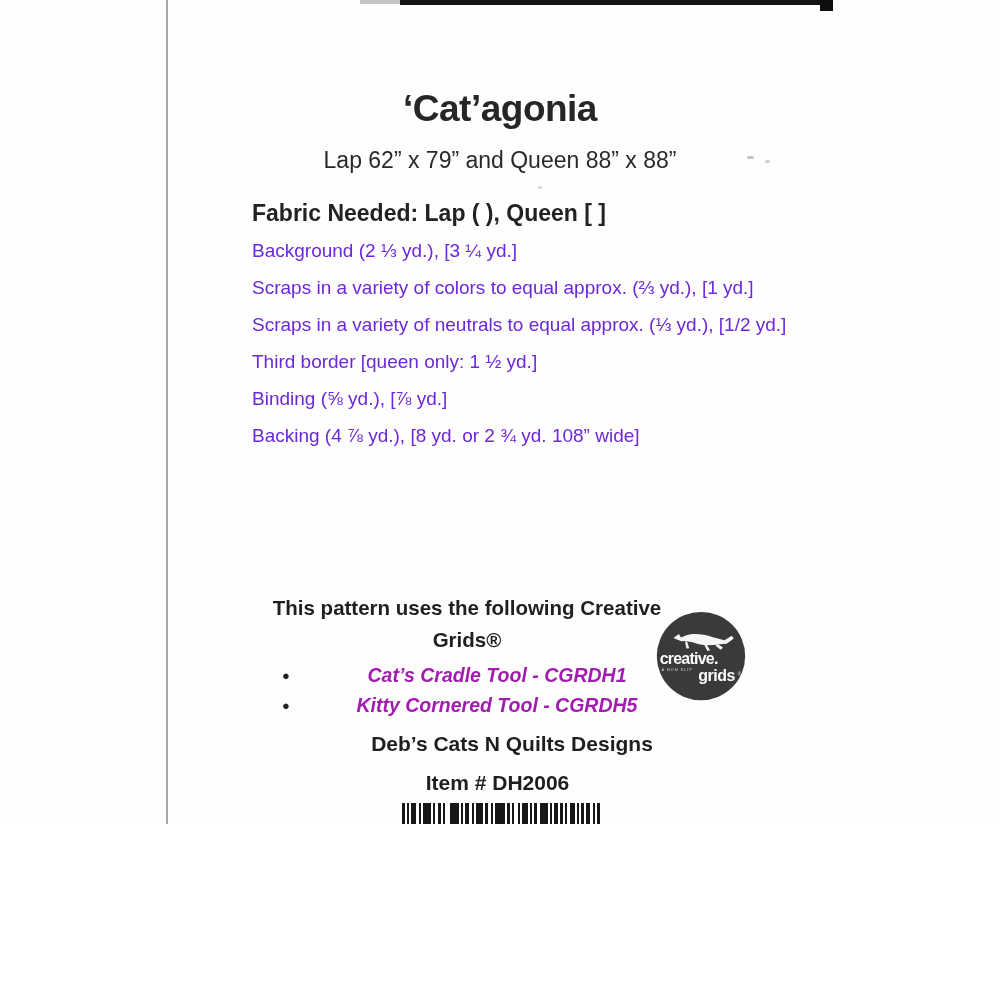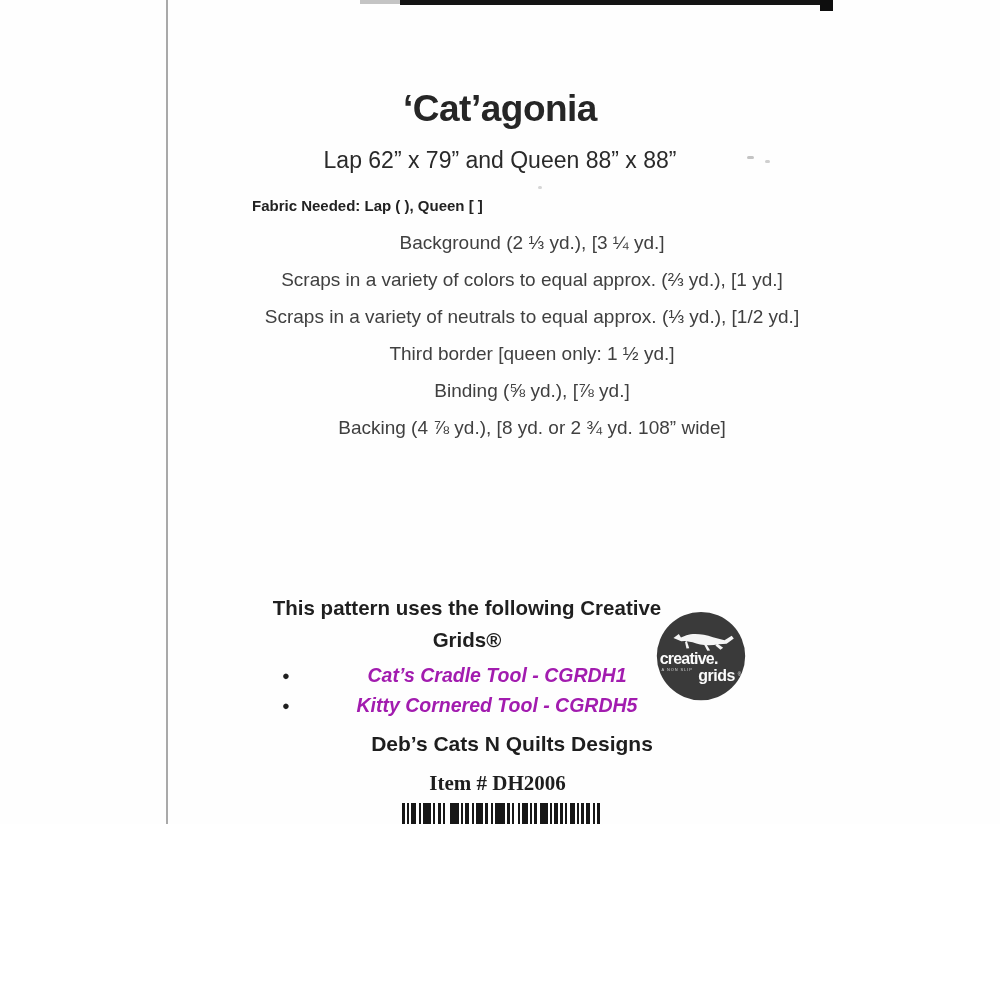--- a/index.html
+++ b/index.html
@@ -20,44 +20,44 @@
     position:absolute;left:0;top:88px;width:1000px;margin:0;text-align:center;
     font-size:37px;font-weight:bold;letter-spacing:-.5px;color:#262626;
   }
   .subtitle{
     position:absolute;left:0;top:147px;width:1000px;text-align:center;
     font-size:23px;color:#2a2a2a;
   }
   
   .fabric{position:absolute;left:252px;top:190px;width:560px;}
   .fabric-heading{
-    margin:0 0 6px 0;font-size:15px;font-weight:bold;line-height:31px;color:#222;
+    margin:8px 0 6px 0;font-size:23px;font-weight:bold;line-height:31px;color:#222;
   }
   .fabric-item{
-    margin:0 0 6px 0;font-size:19px;line-height:31px;white-space:pre-line;color:#404040;text-align:center;
+    margin:0 0 6px 0;font-size:19px;line-height:31px;white-space:pre-line;color:#6d28d9;
   }
   
   .tools{position:absolute;left:252px;top:592px;width:430px;text-align:center;}
   .tools-heading{margin:0;font-size:20.5px;font-weight:bold;line-height:32px;color:#1f1f1f;}
   .tools-list{list-style:none;margin:7px 0 0 0;padding:0;}
   .tools-list li{
     position:relative;padding-left:60px;margin:8px 0 7px 0;
     font-size:19.5px;font-weight:bold;line-height:22px;color:#a21caf;font-style:italic;
   }
   .tools-list li::before{
     content:"\25CF";position:absolute;left:30px;top:1px;font-size:13px;color:#1f1f1f;
   }
   
   .designer{
     position:absolute;left:0;top:732px;width:1024px;text-align:center;
     font-size:21px;font-weight:bold;color:#1e1e1e;
   }
   .item-number{
     position:absolute;left:0;top:771px;width:995px;text-align:center;
-    font-size:21px;font-weight:bold;color:#1e1e1e;font-family:Liberation Serif, serif;
+    font-size:21px;font-weight:bold;color:#1e1e1e;
   }
   
   .logo{position:absolute;left:654px;top:610px;width:94px;height:94px;}
   
   .barcode{
     position:absolute;left:402px;top:803px;width:198px;height:114px;
     display:flex;align-items:stretch;overflow:hidden;background:#fff;
   }
   .barcode i{display:block;height:100%;flex:0 0 auto;}
   .barcode i.b{background:#171717;}

